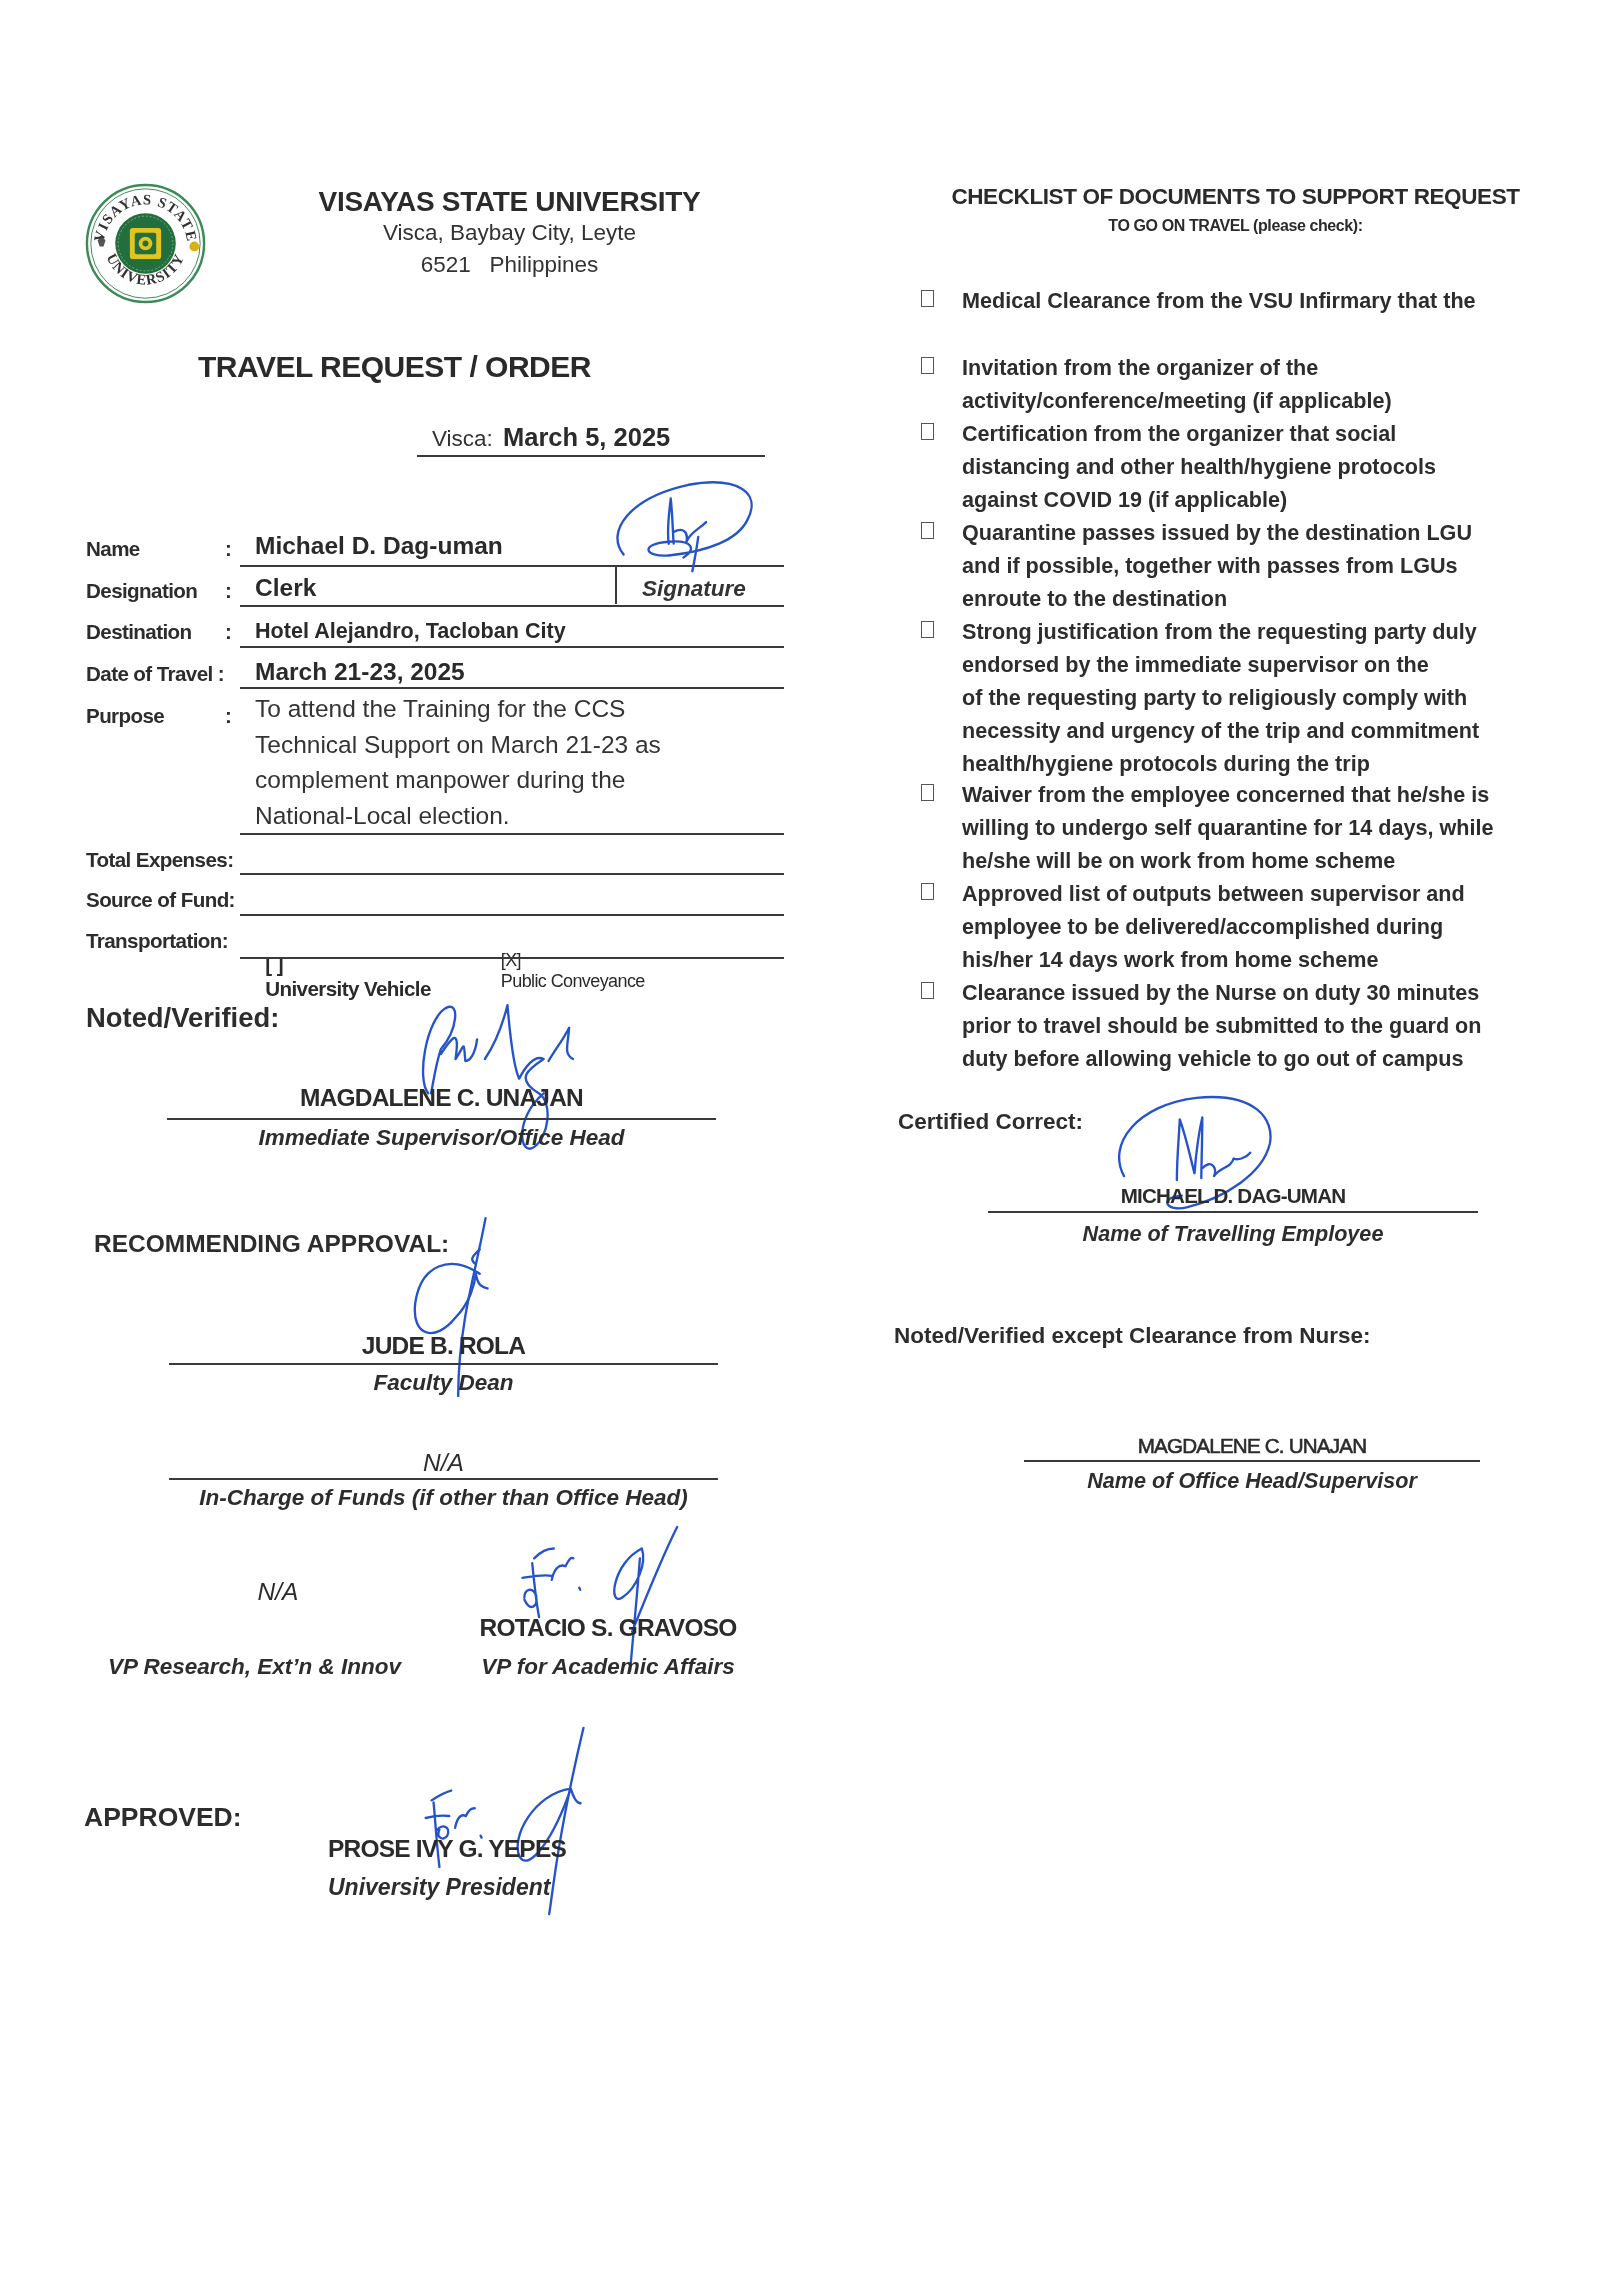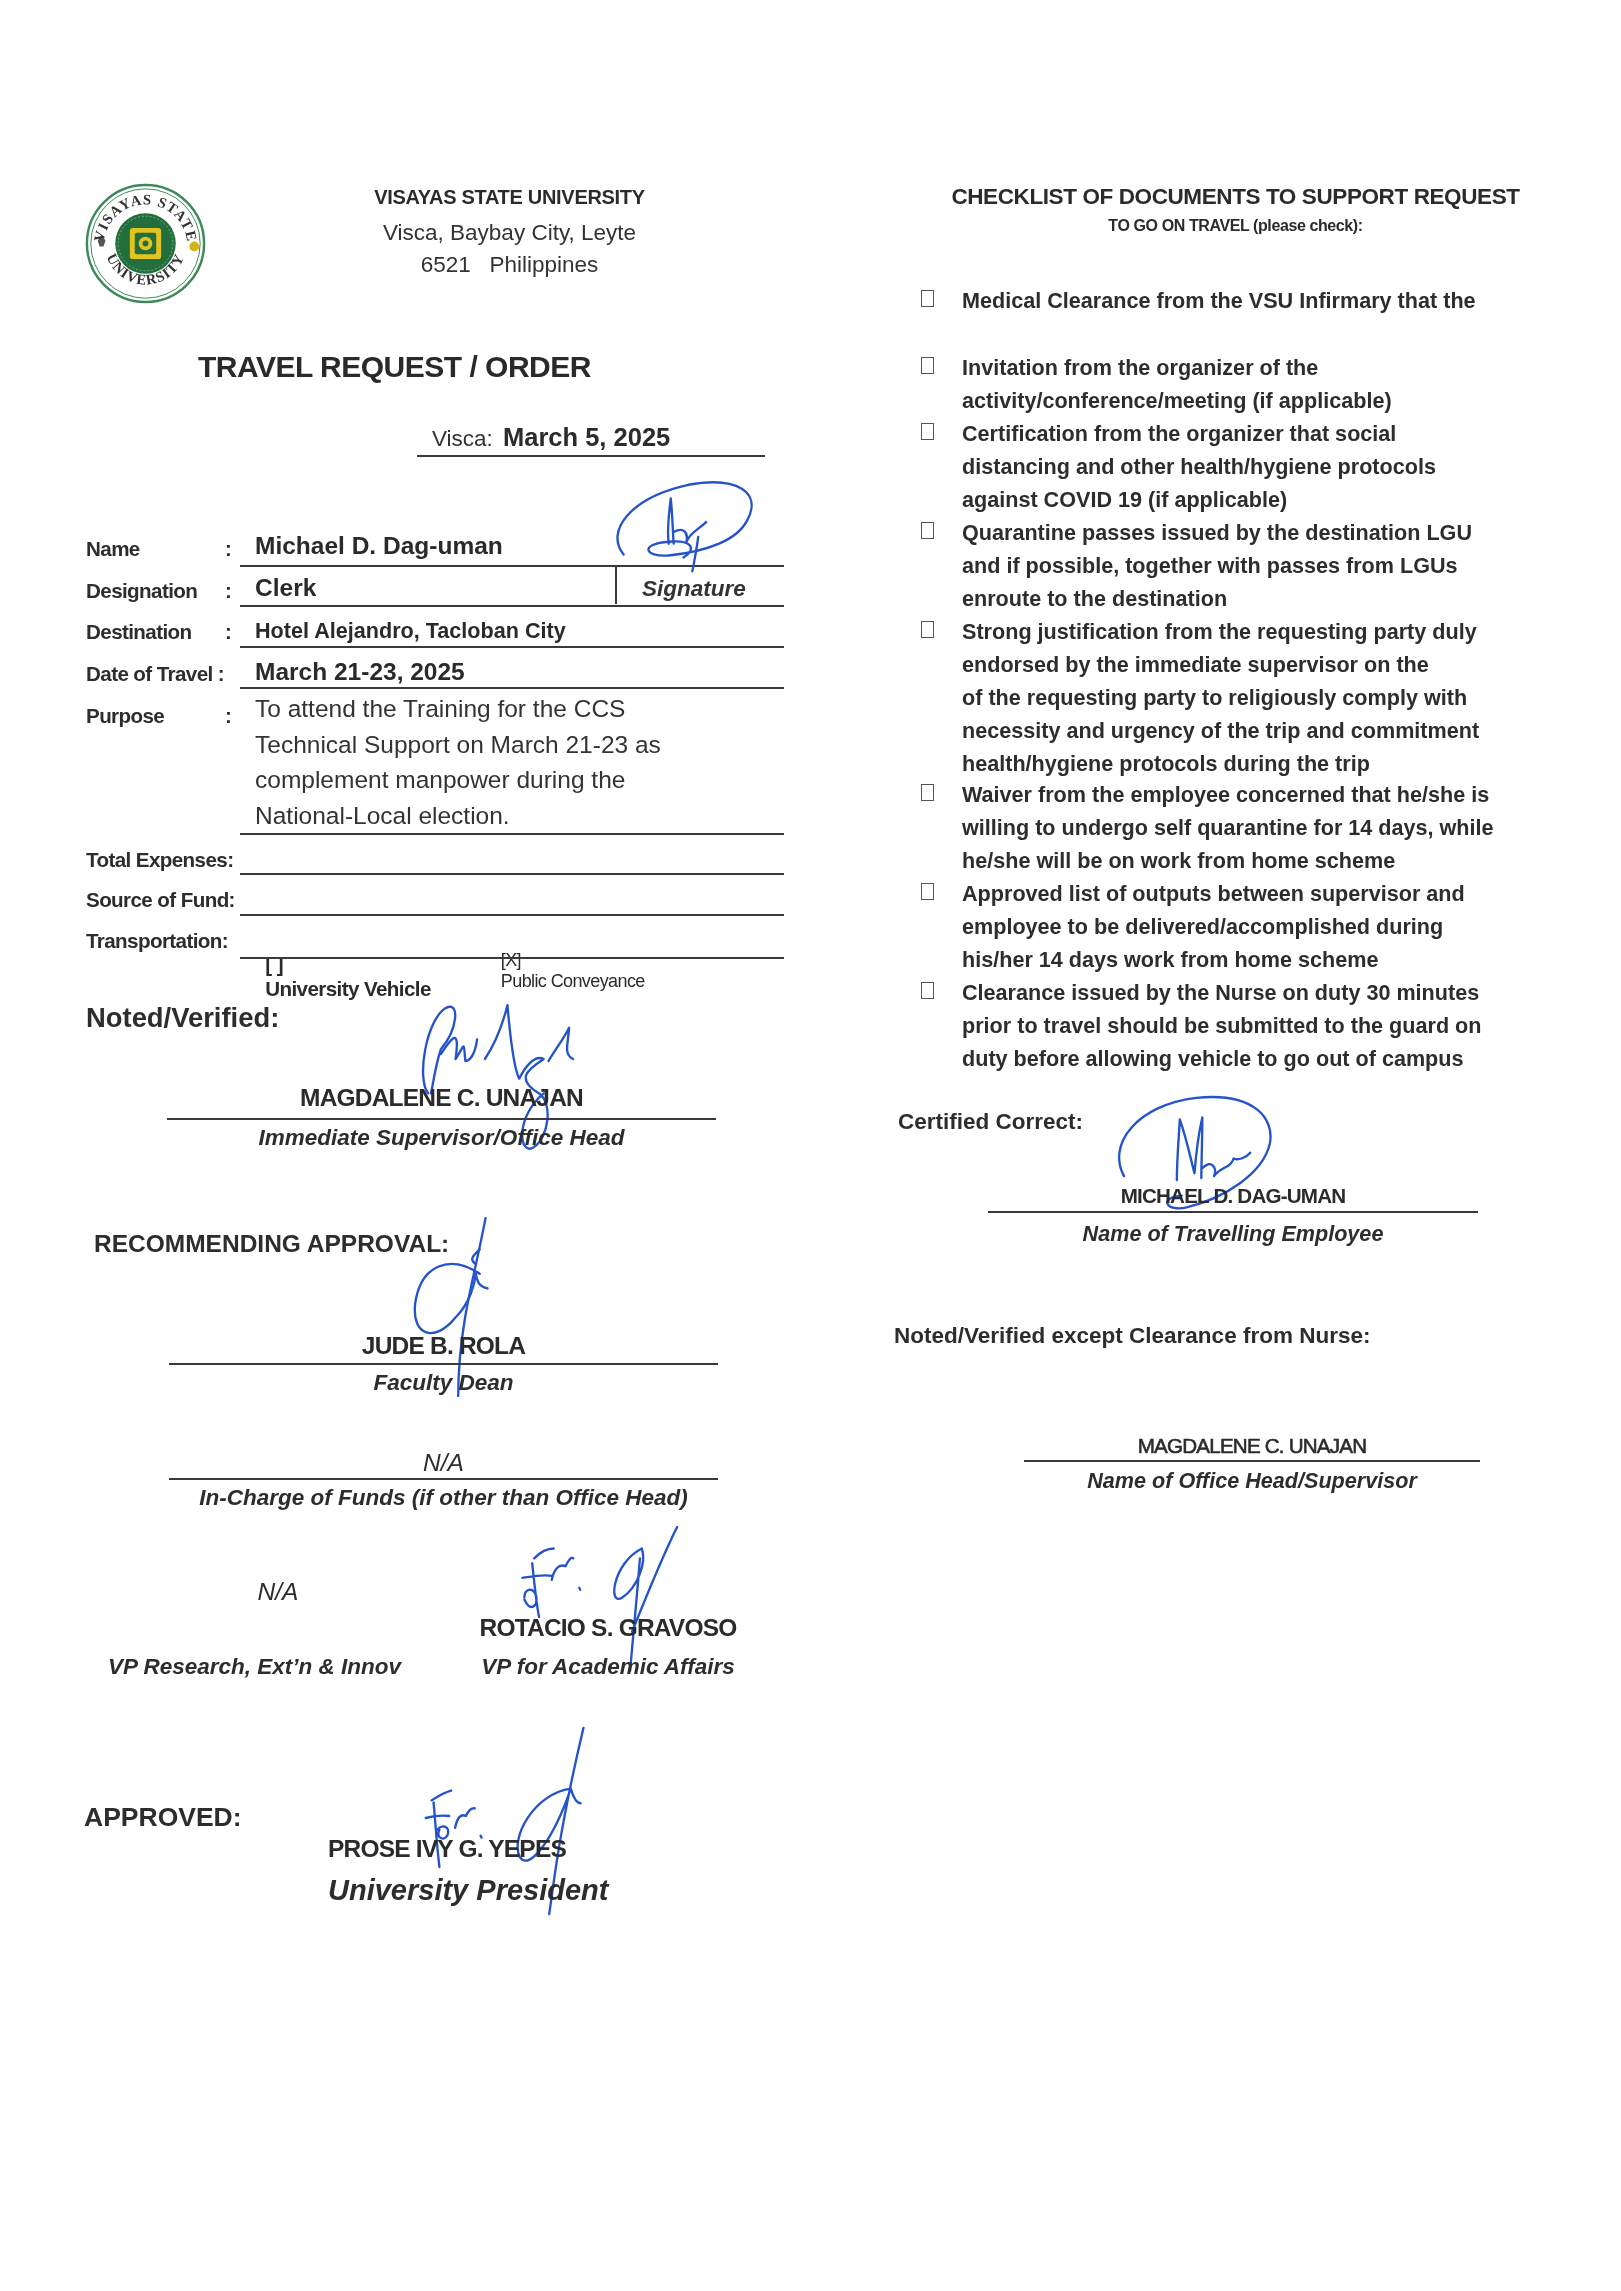--- a/index.html
+++ b/index.html
@@ -44,21 +44,21 @@
     </defs>
     <text font-family="Liberation Serif, serif" font-size="15" font-weight="bold" fill="#333" letter-spacing="1">
       <textPath href="#arcTop" startOffset="50%" text-anchor="middle">VISAYAS STATE</textPath>
     </text>
     <text font-family="Liberation Serif, serif" font-size="15" font-weight="bold" fill="#333" letter-spacing="1">
       <textPath href="#arcBot" startOffset="50%" text-anchor="middle">UNIVERSITY</textPath>
     </text>
   </svg>
 </div>
 
-<div class="abs b center" style="left:294px; top:186px; width:431px; font-size:20px; letter-spacing:-0.3px;">VISAYAS STATE UNIVERSITY</div>
+<div class="abs b center" style="left:294px; top:186px; width:431px; font-size:28px; letter-spacing:-0.3px;">VISAYAS STATE UNIVERSITY</div>
 <div class="abs center" style="left:294px; top:220px; width:431px; font-size:22.5px; color:#333;">Visca, Baybay City, Leyte</div>
 <div class="abs center" style="left:294px; top:252px; width:431px; font-size:22.5px; color:#333; white-space:pre;">6521   Philippines</div>
 
 <div class="abs b" style="left:198px; top:350px; font-size:30px; letter-spacing:-0.5px; color:#2a2a2a;">TRAVEL REQUEST / ORDER</div>
 
 <div class="abs" style="left:432px; top:426px; font-size:22.5px; color:#333;">Visca:</div>
 <div class="abs b" style="left:503px; top:423px; font-size:25.5px;">March 5, 2025</div>
 <div class="hr" style="left:417px; top:455px; width:348px;"></div>
 
 <div class="label" style="left:86px; top:537px;">Name</div>
@@ -147,21 +147,21 @@
 <div class="sig-name" style="left:451px; top:1614px; width:314px;">ROTACIO S. GRAVOSO</div>
 <div class="sig-title" style="left:451px; top:1654px; width:314px;">VP for Academic Affairs</div>
 
 <div class="section-head" style="left:84px; top:1802px; font-size:26.5px;">APPROVED:</div>
 <svg class="sig" style="left:412px; top:1720px;" width="196" height="196" viewBox="0 0 200 200">
   <path d="M 20 82 C 26 78, 32 74, 40 72 M 22 84 C 24 105, 25 125, 28 150 M 14 100 C 22 98, 30 97, 38 98 M 26 112 C 30 106, 40 108, 36 118 C 32 124, 24 120, 28 112"></path>
   <path d="M 44 110 C 46 100, 50 95, 55 98 C 58 92, 60 90, 64 90 M 70 118 L 71 120"></path>
   <path d="M 175 8 C 165 50, 155 100, 150 130 C 145 160, 142 185, 140 198 M 162 70 C 125 75, 100 120, 110 140 C 120 155, 145 120, 162 70 M 162 70 C 165 80, 168 85, 172 85"></path>
 </svg>
 <div class="sig-name" style="left:328px; top:1835px; width:314px; text-align:left;">PROSE IVY G. YEPES</div>
-<div class="sig-title" style="left:328px; top:1874px; width:314px; text-align:left; font-size:29px;">University President</div>
+<div class="sig-title" style="left:328px; top:1874px; width:314px; text-align:left; font-size:23px;">University President</div>
 
 <div class="abs b center" style="left:912px; top:184px; width:647px; font-size:22.5px; letter-spacing:-0.4px;">CHECKLIST OF DOCUMENTS TO SUPPORT REQUEST</div>
 <div class="abs b center" style="left:912px; top:217px; width:647px; font-size:16px; letter-spacing:-0.4px;">TO GO ON TRAVEL (please check):</div>
 
 <div id="checklist">
     <div class="chk-item" style="top: 284px;">
       <div class="chk-box"></div>
       <div class="chk-text">
         <div>Medical Clearance from the VSU Infirmary that the</div>
       </div>

